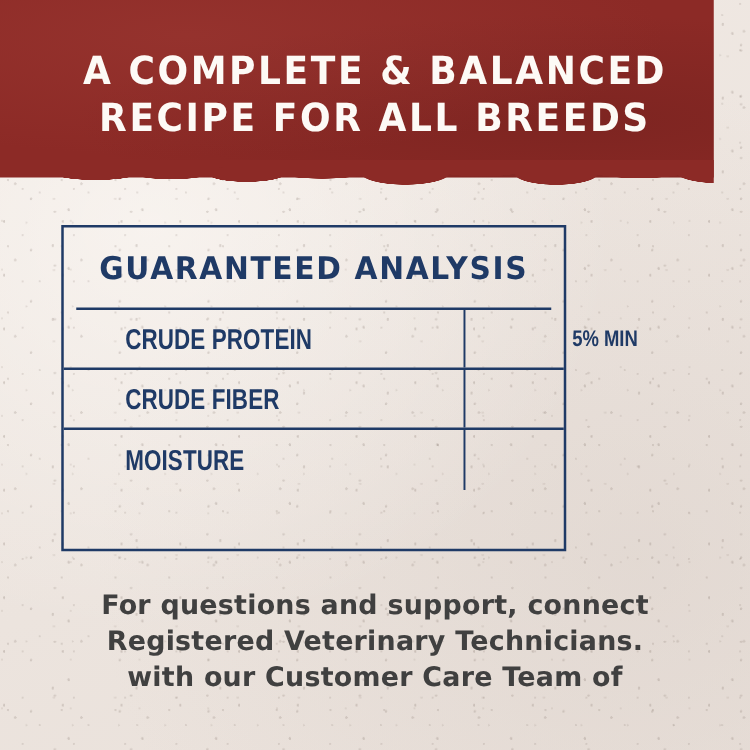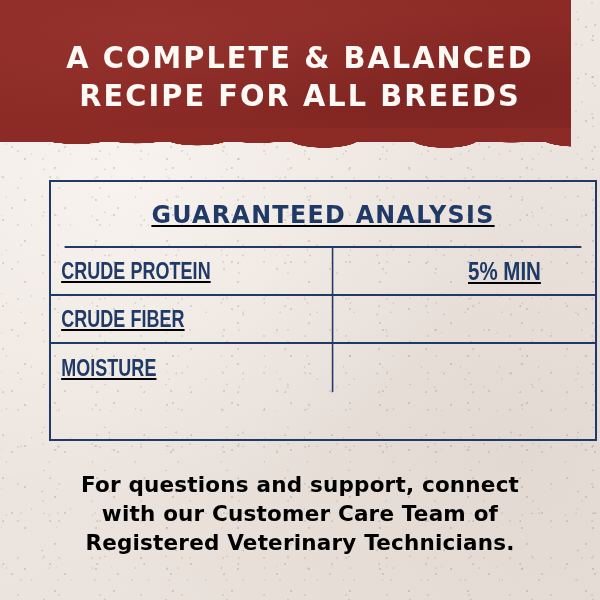--- a/index.html
+++ b/index.html
@@ -132,25 +132,24 @@
     transform: scaleX(.93);
     transform-origin: 50% 50%;
   }
   .headline .line { display: block; white-space: nowrap; }
 
   
   .ga-table {
     position: absolute;
     left: 49px;
     top: 180px;
-    width: 548px;
+    width: 404px;
     height: 261px;
     border: 2px solid #1f3a66;
     box-sizing: border-box;
-    text-decoration: underline;
   }
   .ga-title {
     height: 66px;
     display: flex;
     align-items: center;
     justify-content: center;
     border-bottom: 2px solid #1f3a66;
     box-sizing: border-box;
     color: #1f3a66;
     font-family: "DejaVu Sans", sans-serif;
@@ -158,20 +157,21 @@
     font-size: 25px;
     letter-spacing: 1.4px;
     text-transform: uppercase;
     transform: scaleX(.95);
   }
   .ga-row {
     display: flex;
     height: 48px;
     border-bottom: 2px solid #1f3a66;
     box-sizing: border-box;
+    padding-left: 39px;
   }
   .ga-row.last { border-bottom: none; gap: 26px; }
   .ga-label {
     flex: 0 0 362px;
     display: flex;
     align-items: center;
     padding-left: 13px;
     box-sizing: border-box;
     border-right: 2px solid #1f3a66;
     color: #1f3a66;
@@ -185,34 +185,34 @@
     white-space: nowrap;
   }
   .ga-value {
     flex: 1 1 auto;
     display: flex;
     align-items: center;
     justify-content: center;
     color: #1f3a66;
     font-family: "Liberation Sans Narrow", "Liberation Sans", sans-serif;
     font-weight: bold;
-    font-size: 25px;
+    font-size: 18px;
     text-transform: uppercase;
     white-space: nowrap;
   }
   .ga-value span { display: inline-block; transform: scaleX(.82); }
 
   
   .footer-copy {
     position: absolute;
     left: 36px;
     top: 470px;
     width: 528px;
     text-align: center;
-    color: #000000;
+    color: #404040;
     font-family: "DejaVu Sans", sans-serif;
     font-weight: bold;
     font-size: 21.5px;
     line-height: 29px;
     letter-spacing: .2px;
   }
   .footer-copy .line { display: block; white-space: nowrap; }
 </style>
 </head>
 <body>
@@ -246,17 +246,17 @@
       <div class="ga-label">CRUDE FIBER</div>
     </div>
 
     <div class="ga-row last">
       <div class="ga-label">MOISTURE</div>
     </div>
   </div>
 
   <div class="footer-copy">
     <span class="line">For questions and support, connect</span>
+    <span class="line">Registered Veterinary Technicians.</span>
     <span class="line">with our Customer Care Team of</span>
-    <span class="line">Registered Veterinary Technicians.</span>
   </div>
 
 </div>
 
 </body></html>

